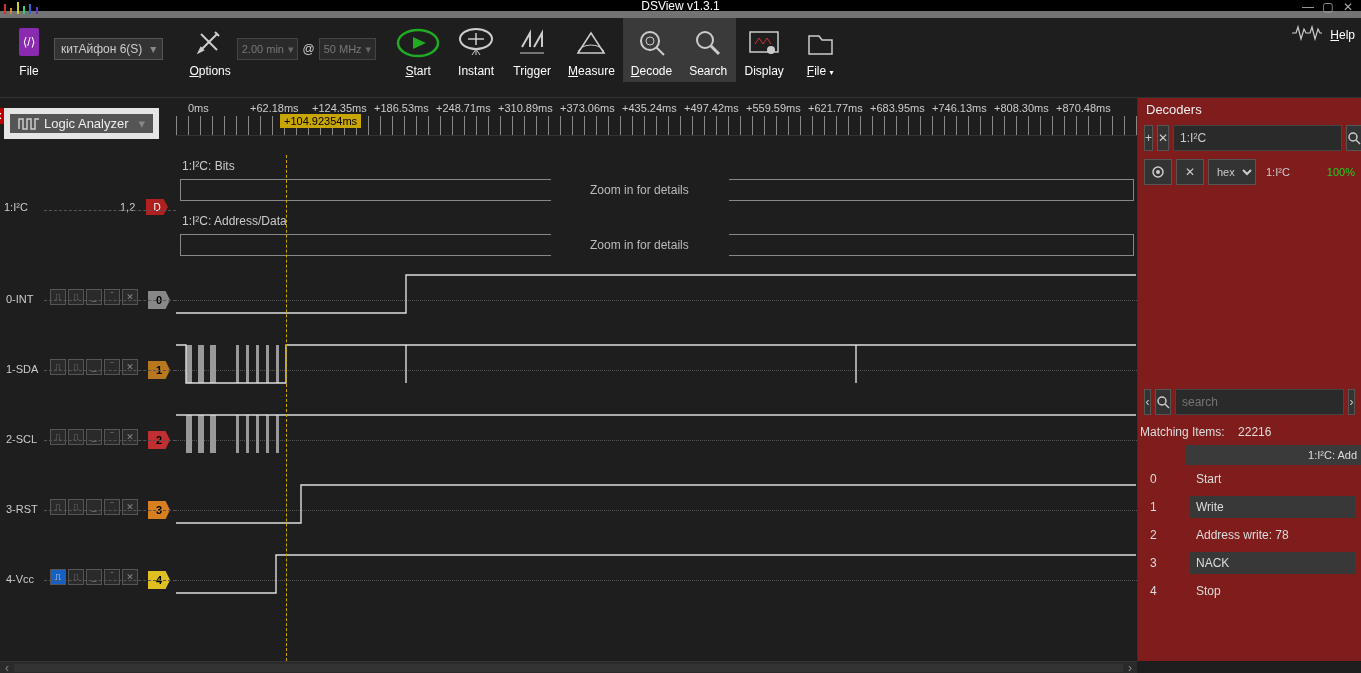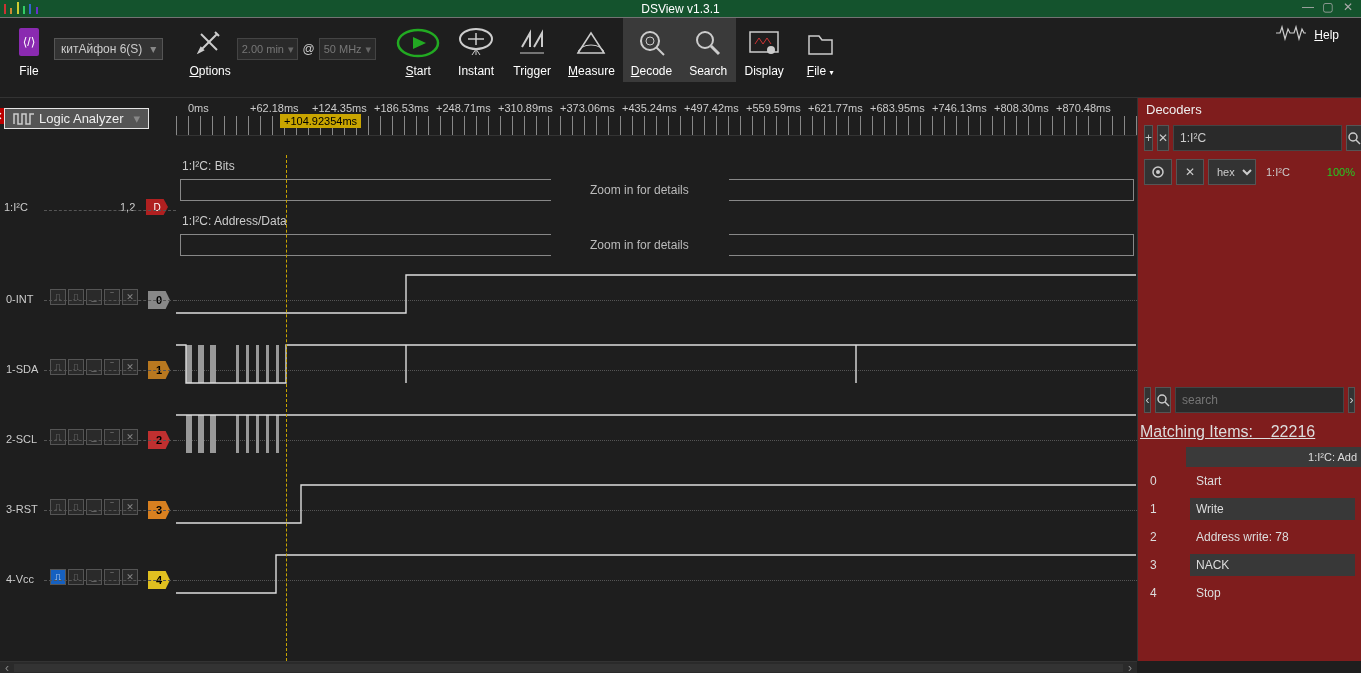--- a/index.html
+++ b/index.html
@@ -12,22 +12,22 @@
     overflow: hidden;
     position: relative;
   }
   
   .titlebar {
     height: 18px;
     display: flex;
     align-items: center;
     justify-content: center;
     position: relative;
-    background: #14532d;
-    border-bottom: 1px solid #737373;
+    background: #000000;
+    border-bottom: 7px solid #737373;
   }
   .titlebar .logo {
     position: absolute; left: 4px; top: 2px;
   }
   .titlebar .title { color: #fff; font-size: 12px; }
   .titlebar .win-controls { position: absolute; right: 4px; top: 0; display: flex; gap: 2px; }
   .win-btn { width: 18px; height: 14px; display:flex;align-items:center;justify-content:center; color:#aaa; }
   
   .toolbar {
     height: 80px;
@@ -84,21 +84,21 @@
     background-image: repeating-linear-gradient(to right, #888 0, #888 1px, transparent 1px, transparent 12px);
   }
   .cursor-flag {
     position:absolute; top:16px; left:104px;
     background:#c9a500; color:#000; font-size:11px; padding:1px 4px;
   }
   
   .mode-label {
     position:absolute; top:108px; left:4px;
     display:flex; align-items:center; gap:4px;
-    background:#555; padding:2px 8px; border:1px solid #e5e5e5;
+    background:#555; padding:2px 8px; border:6px solid #e5e5e5;
     color:#eee; font-size:13px;
   }
   .close-x {
     position:absolute; top:108px; left:-10px;
     background:#b00; color:#fff; width:16px; height:16px;
     display:flex;align-items:center;justify-content:center; font-size:11px;
   }
   
   .channels {
     position:absolute; top:155px; left:0; width:176px; bottom:12px;
@@ -198,21 +198,21 @@
   }
   .rp-select {
     height:26px; background:#333; border:1px solid #555; color:#ccc;
     padding:2px 4px; font-size:11px;
   }
   .pct { color:#2c2; font-size:11px; }
   .rp-sec-title { display:flex; align-items:center; gap:6px; padding:4px 6px; }
   .results {
     flex:1; overflow:auto; padding:0 6px;
   }
-  .match-header { font-size:16px; color:#ddd; padding:6px 2px;text-decoration:underline; }
+  .match-header { font-size:12px; color:#ddd; padding:6px 2px; }
   .col-header {
     background:#3a3a3a; color:#ddd; font-size:11px; padding:4px; text-align:right;
     overflow:hidden;
   }
   .res-row {
     display:flex; font-size:12px; color:#ddd; height:28px; align-items:center;
   }
   .res-row .idx { width:46px; padding-left:6px; }
   .res-row .val { flex:1; padding:4px 6px; }
   .res-row.odd .val { background:#383838; }
@@ -221,21 +221,21 @@
     position:absolute; left:0; right:224px; bottom:0; height:12px;
     background:#2a2a2a; border-top:1px solid #333;
     display:flex; align-items:center;
   }
   .hscroll .arrow { width:14px; text-align:center; color:#888; }
   .hscroll .track { flex:1; height:8px; background:#333; position:relative; }
   
   .logo-bars span {
     display:inline-block; width:2px; margin-right:1px;
   }
-  .help-area { position:absolute; right:22px; top:24px; display:flex; align-items:center; gap:8px;text-align:center; }
+  .help-area { position:absolute; right:6px; top:24px; display:flex; align-items:center; gap:8px;text-align:center; }
 </style>
 </head>
 <body>
 
 <div class="titlebar">
   <div class="logo logo-bars">
     <span style="height:10px;background:#c33"></span>
     <span style="height:6px;background:#c83"></span>
     <span style="height:12px;background:#cc3"></span>
     <span style="height:8px;background:#3c6"></span>

